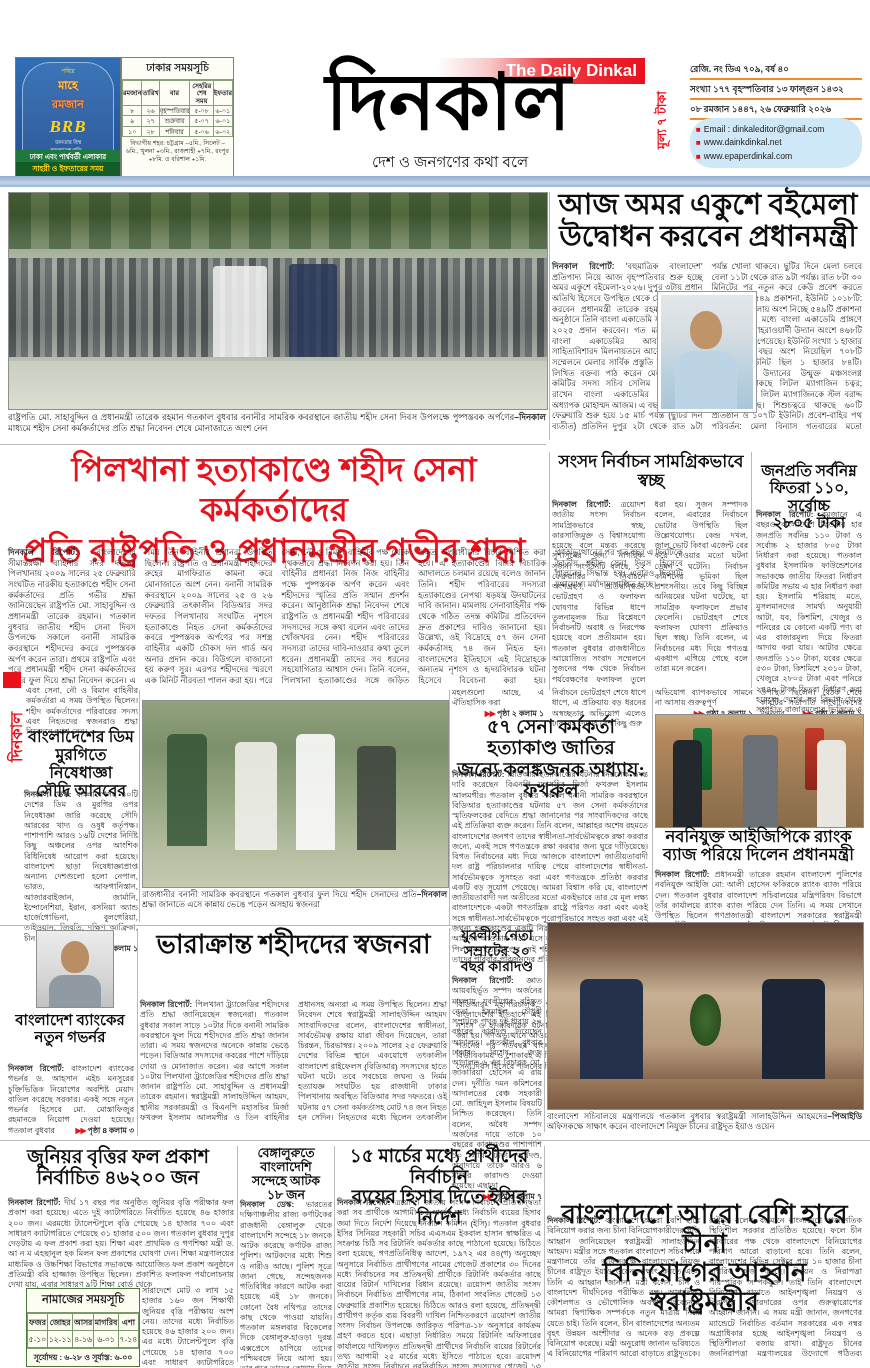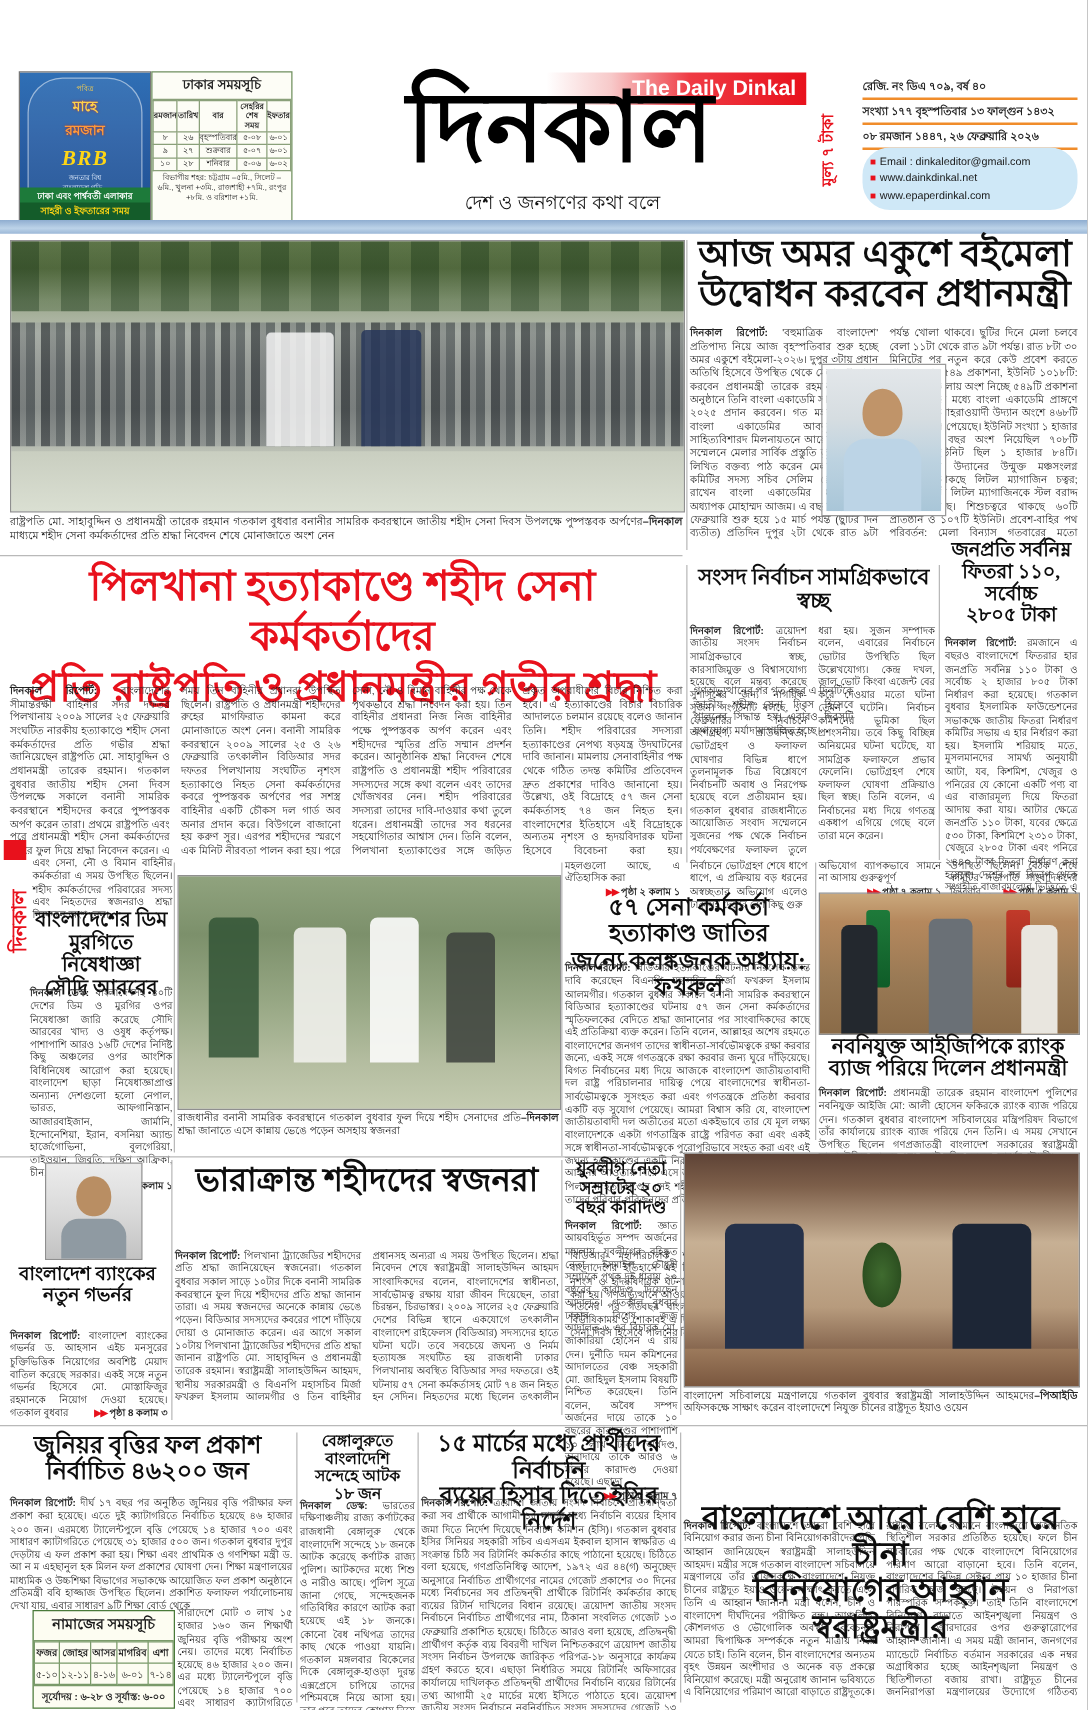--- a/index.html
+++ b/index.html
@@ -161,21 +161,21 @@
   <div class="abs hl" style="left:552px;top:452px;width:198px;font-size:17px;">
     <div>সংসদ নির্বাচন সামগ্রিকভাবে স্বচ্ছ</div>
   </div>
   <div class="abs bt cols2" style="left:552px;top:500px;width:196px;height:188px;font-size:7.9px;">
     <b>দিনকাল রিপোর্ট:</b>
     <span>ত্রয়োদশ জাতীয় সংসদ নির্বাচন সামগ্রিকভাবে স্বচ্ছ, কারসাজিমুক্ত ও বিশ্বাসযোগ্য হয়েছে বলে মন্তব্য করেছে সুশাসনের জন্য নাগরিক-সুজন। সংগঠনটি বলছে, ১২ ফেব্রুয়ারির নির্বাচনে অংশগ্রহণ, প্রতিদ্বন্দ্বিতা, ভোটগ্রহণ ও ফলাফল ঘোষণার বিভিন্ন ধাপে তুলনামূলক চিত্র বিশ্লেষণে নির্বাচনটি অবাধ ও নিরপেক্ষ হয়েছে বলে প্রতীয়মান হয়। গতকাল বুধবার রাজধানীতে আয়োজিত সংবাদ সম্মেলনে সুজনের পক্ষ থেকে নির্বাচন পর্যবেক্ষণের ফলাফল তুলে ধরা হয়। সুজন সম্পাদক বলেন, এবারের নির্বাচনে ভোটার উপস্থিতি ছিল উল্লেখযোগ্য। কেন্দ্র দখল, জাল ভোট কিংবা এজেন্ট বের করে দেওয়ার মতো ঘটনা তেমন ঘটেনি। নির্বাচন কমিশনের ভূমিকা ছিল প্রশংসনীয়। তবে কিছু বিচ্ছিন্ন অনিয়মের ঘটনা ঘটেছে, যা সামগ্রিক ফলাফলে প্রভাব ফেলেনি। ভোটগ্রহণ শেষে ফলাফল ঘোষণা প্রক্রিয়াও ছিল স্বচ্ছ। তিনি বলেন, এ নির্বাচনের মধ্য দিয়ে গণতন্ত্র একধাপ এগিয়ে গেছে বলে তারা মনে করেন।</span>
   </div>
 
   <div class="vline" style="left:751px;top:452px;height:236px;"></div>
 
-  <div class="abs hl" style="left:754px;top:432px;width:110px;font-size:15.5px;">
+  <div class="abs hl" style="left:754px;top:462px;width:110px;font-size:15.5px;">
     <div>জনপ্রতি সর্বনিম্ন</div>
     <div>ফিতরা ১১০, সর্বোচ্চ</div>
     <div>২৮০৫ টাকা</div>
   </div>
   <div class="abs bt" style="left:756px;top:510px;width:106px;height:178px;font-size:7.9px;">
     <b>দিনকাল রিপোর্ট:</b>
     <span>রমজানে এ বছরও বাংলাদেশে ফিতরার হার জনপ্রতি সর্বনিম্ন ১১০ টাকা ও সর্বোচ্চ ২ হাজার ৮০৫ টাকা নির্ধারণ করা হয়েছে। গতকাল বুধবার ইসলামিক ফাউন্ডেশনের সভাকক্ষে জাতীয় ফিতরা নির্ধারণ কমিটির সভায় এ হার নির্ধারণ করা হয়। ইসলামি শরিয়াহ মতে, মুসলমানদের সামর্থ্য অনুযায়ী আটা, যব, কিশমিশ, খেজুর ও পনিরের যে কোনো একটি পণ্য বা এর বাজারমূল্য দিয়ে ফিতরা আদায় করা যায়। আটার ক্ষেত্রে জনপ্রতি ১১০ টাকা, যবের ক্ষেত্রে ৫৩০ টাকা, কিশমিশে ২৩১০ টাকা, খেজুরে ২৮০৫ টাকা এবং পনিরে ২৪৪০ টাকা ফিতরা নির্ধারণ করা হয়েছে। দেশের সব বিভাগ থেকে সংগৃহীত বাজারমূল্যের ভিত্তিতে এ হার নির্ধারিত হয়েছে। সভায় কমিটির সদস্য ও বিশিষ্ট আলেমরা</span>
   </div>
 
   <div class="abs bt" style="left:452px;top:688px;width:92px;font-size:7.9px;">

